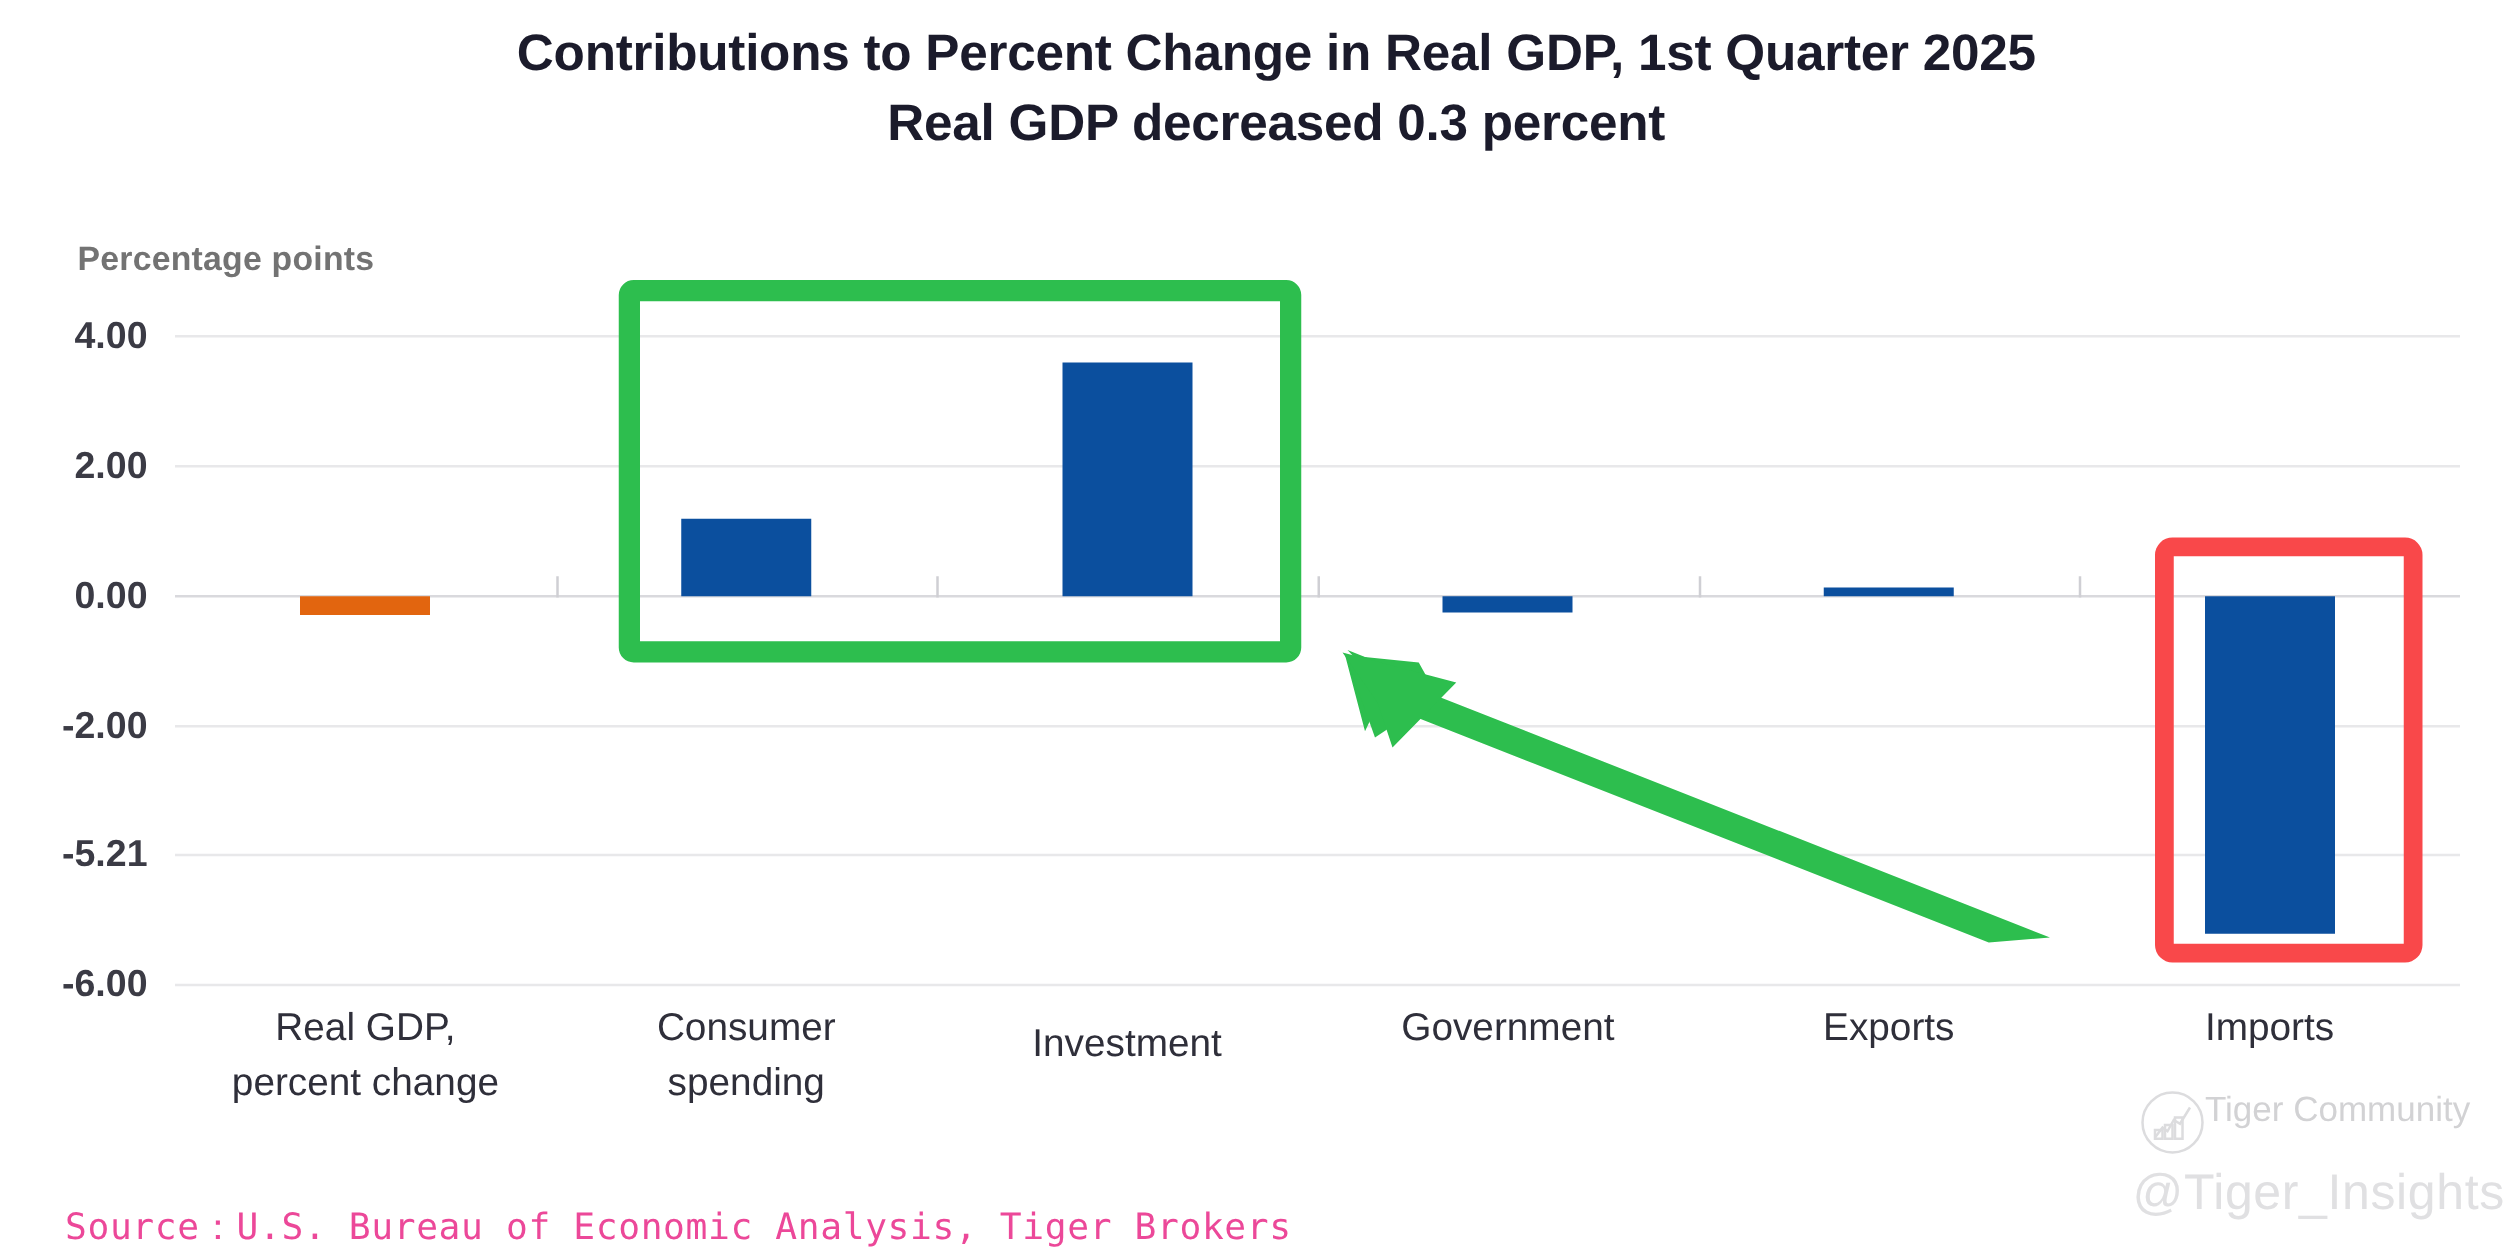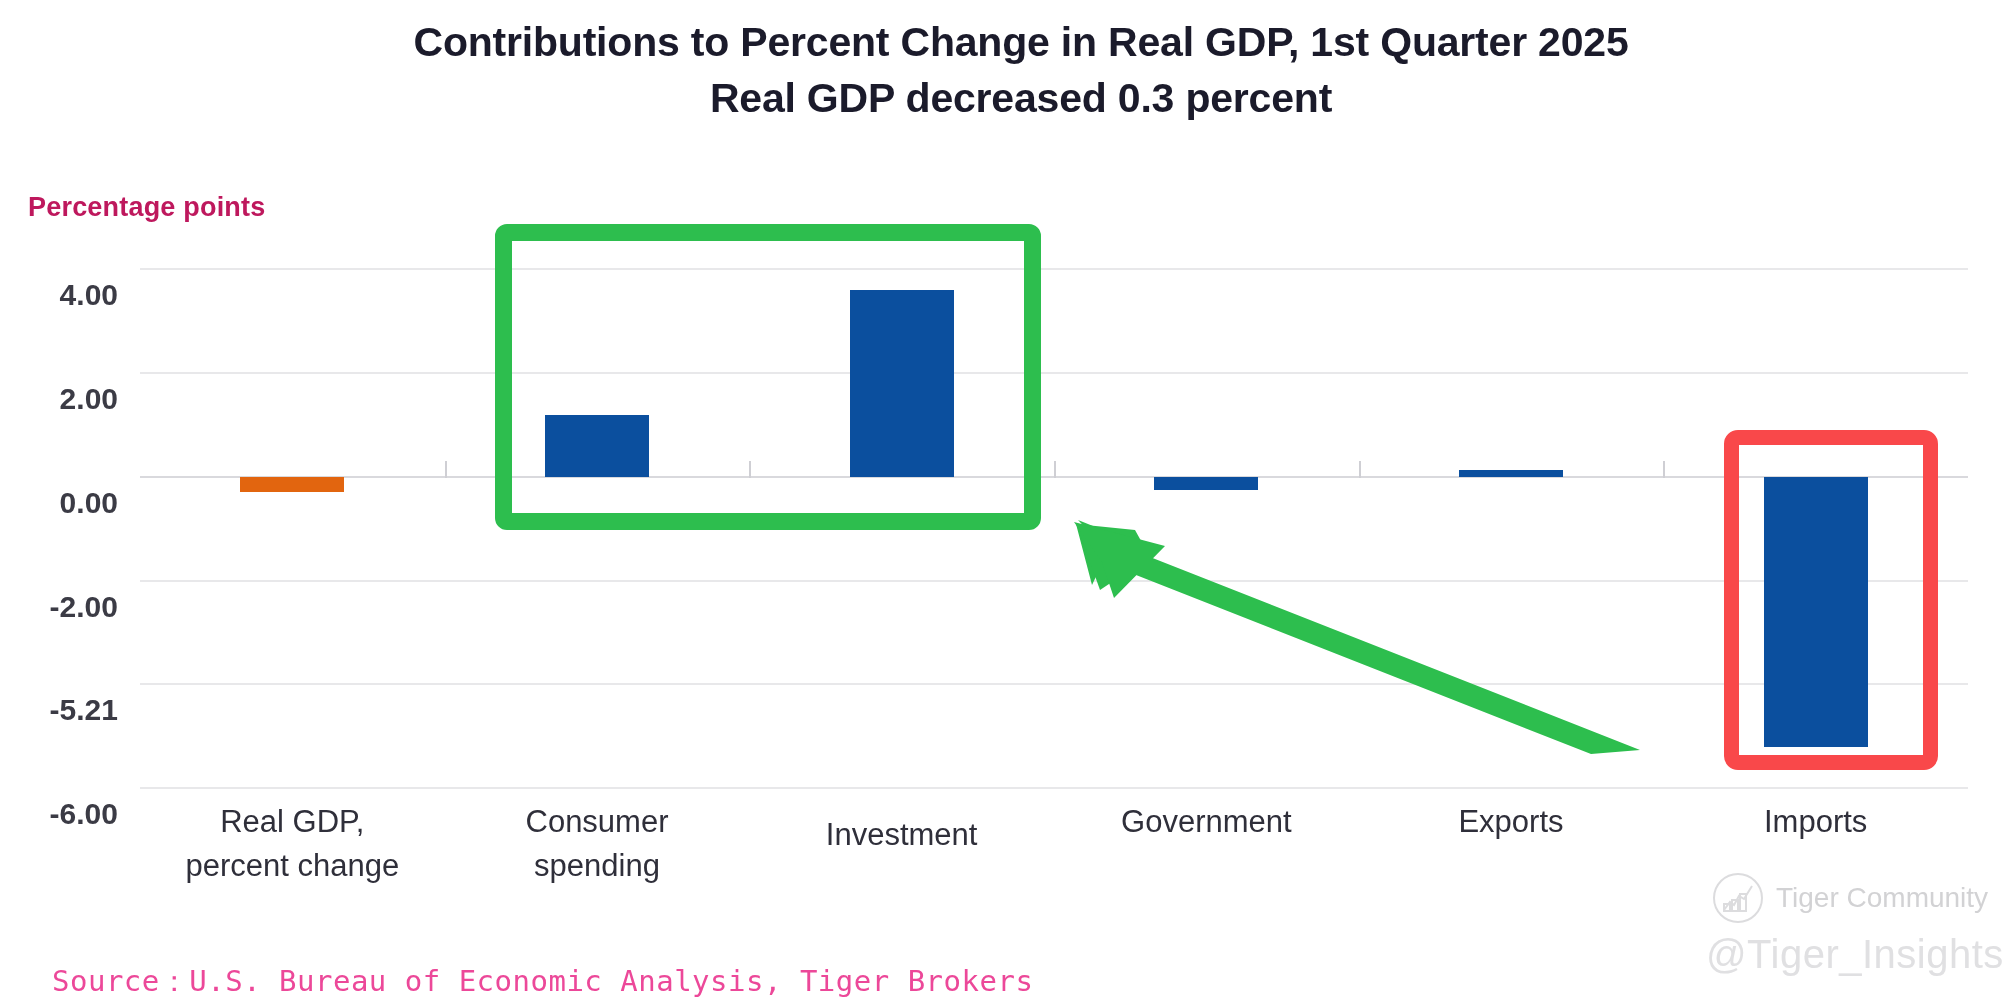--- a/index.html
+++ b/index.html
@@ -12,37 +12,37 @@
   #title-block{
     position:absolute;left:0;top:14px;width:2016px;text-align:center;
     pointer-events:none;
   }
   #title-line1,#title-line2{
     font-weight:bold;color:#1b1b2b;letter-spacing:-0.2px;
     font-size:41px;line-height:56px;padding-left:26px;
   }
   
   #axis-caption{
-    position:absolute;left:28px;top:192px;
-    font-size:27px;color:#be185d;font-weight:600;letter-spacing:0.2px;
+    position:absolute;left:62px;top:192px;
+    font-size:27px;color:#737373;font-weight:600;letter-spacing:0.2px;
   }
   
   #plot{
     position:absolute;left:140px;top:228px;width:1828px;height:560px;
   }
   .gridline{
     position:absolute;left:0;width:1828px;height:2px;background:#e8e8ea;
   }
   .gridline.zero{background:#d9d9dd;height:2px;}
   #ylabels{
     position:absolute;left:0;top:228px;width:130px;height:560px;
   }
   #ylabels .yl{
     position:absolute;right:12px;transform:translateY(-50%);
-    font-size:30px;color:#3b3b45;font-weight:600;white-space:nowrap;margin-top:26px;
+    font-size:30px;color:#3b3b45;font-weight:600;white-space:nowrap;
   }
   
   .bar{
     position:absolute;
   }
   .bar.pos{ }
   .bar.neg{ }
   
   .axis-tick{
     position:absolute;width:2px;height:17px;background:#cfcfd4;
@@ -69,21 +69,21 @@
   }
   
   #source{
     position:absolute;left:52px;top:962px;
     font-family:"DejaVu Sans Mono","Liberation Mono",monospace;
     font-size:29px;color:#ec4899;letter-spacing:0.5px;white-space:nowrap;
   }
   
   #wm-community{
     position:absolute;left:1712px;top:872px;
-    display:flex;align-items:center;gap:12px;
+    display:flex;align-items:flex-start;gap:0;
     color:#d2d2d4;font-size:28px;white-space:nowrap;
   }
   #wm-logo{display:block;}
   #wm-handle{
     position:absolute;left:1706px;top:932px;
     color:#e0e0e2;font-size:40px;letter-spacing:0.5px;white-space:nowrap;
   }
 </style>
 </head>
 <body>

